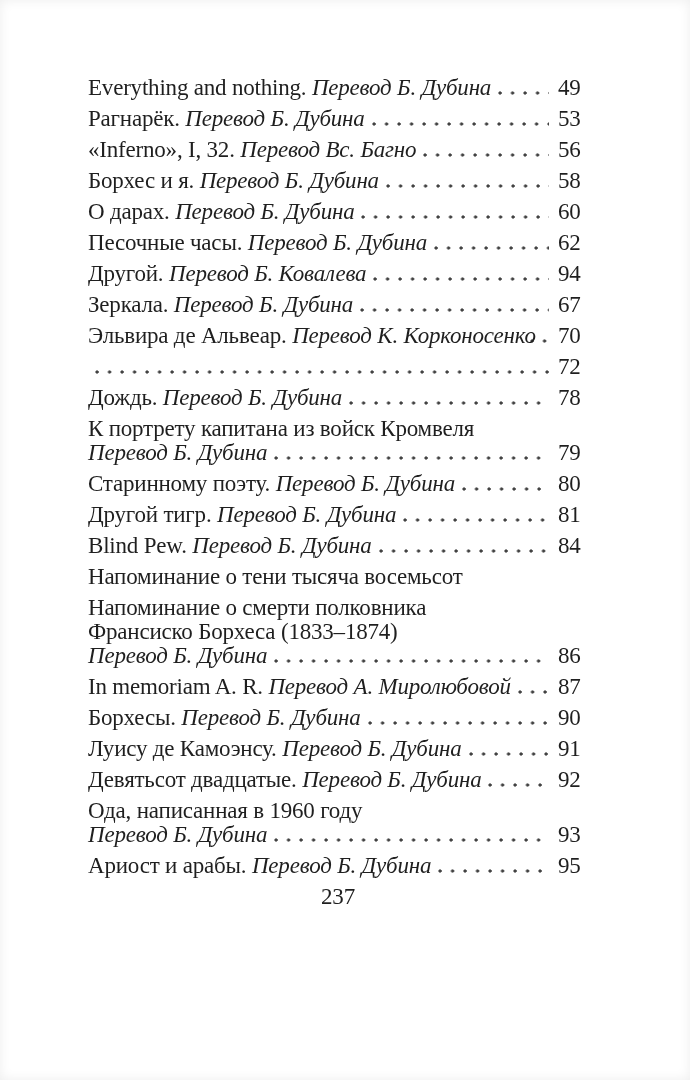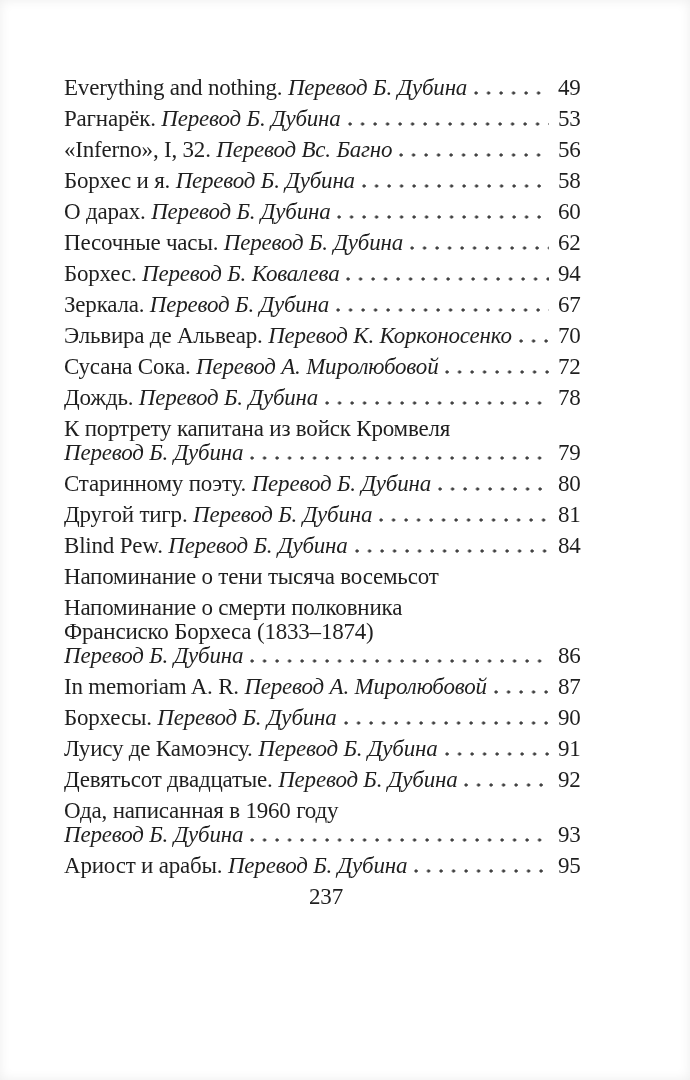--- a/index.html
+++ b/index.html
@@ -1,20 +1,20 @@
 <!DOCTYPE html>
 <html lang="ru" style="--ink: #1f1f1f; --paper: #ffffff;"><head>
 <meta charset="utf-8">
 <style>
   :root{ --ink:#1f1f1f; --paper:#ffffff; }
   html,body{margin:0;padding:0;}
   body{width:690px;height:1080px;background:#e9e9e9;}
   .page{
     width:690px;height:1080px;box-sizing:border-box;
-    padding:76px 102px 0 64px;
+    padding:76px 102px 0 88px;
     background:var(--paper);
     box-shadow: inset 0 0 12px rgba(0,0,0,.07);
     position:relative;
   }
   .toc{
     color:var(--ink);
     font-family:"Liberation Serif","DejaVu Serif",serif;
     font-size:23px;line-height:24px;letter-spacing:-0.2px;
   }
   .entry{margin-bottom:7px;}
@@ -81,21 +81,21 @@
     <div class="entry">
       <div class="line">
         <span class="t"><span>Песочные часы. </span><span class="it">Перевод Б. Дубина</span></span>
         <span class="lead"></span>
         <span class="pg">62</span>
       </div>
     </div>
 
     <div class="entry">
       <div class="line">
-        <span class="t"><span>Борхес. </span><span class="it">Перевод Б. Ковалева</span></span>
+        <span class="t"><span>Другой. </span><span class="it">Перевод Б. Ковалева</span></span>
         <span class="lead"></span>
         <span class="pg">94</span>
       </div>
     </div>
 
     <div class="entry">
       <div class="line">
         <span class="t"><span>Зеркала. </span><span class="it">Перевод Б. Дубина</span></span>
         <span class="lead"></span>
         <span class="pg">67</span>
@@ -105,21 +105,20 @@
     <div class="entry">
       <div class="line">
         <span class="t"><span>Эльвира де Альвеар. </span><span class="it">Перевод К. Корконосенко</span></span>
         <span class="lead"></span>
         <span class="pg">70</span>
       </div>
     </div>
 
     <div class="entry">
       <div class="line">
-        <span class="t"><span>Сусана Сока. </span><span class="it">Перевод А. Миролюбовой</span></span>
         <span class="lead"></span>
         <span class="pg">72</span>
       </div>
     </div>
 
 
     <div class="entry">
       <div class="line">
         <span class="t"><span>Дождь. </span><span class="it">Перевод Б. Дубина</span></span>
         <span class="lead"></span>

